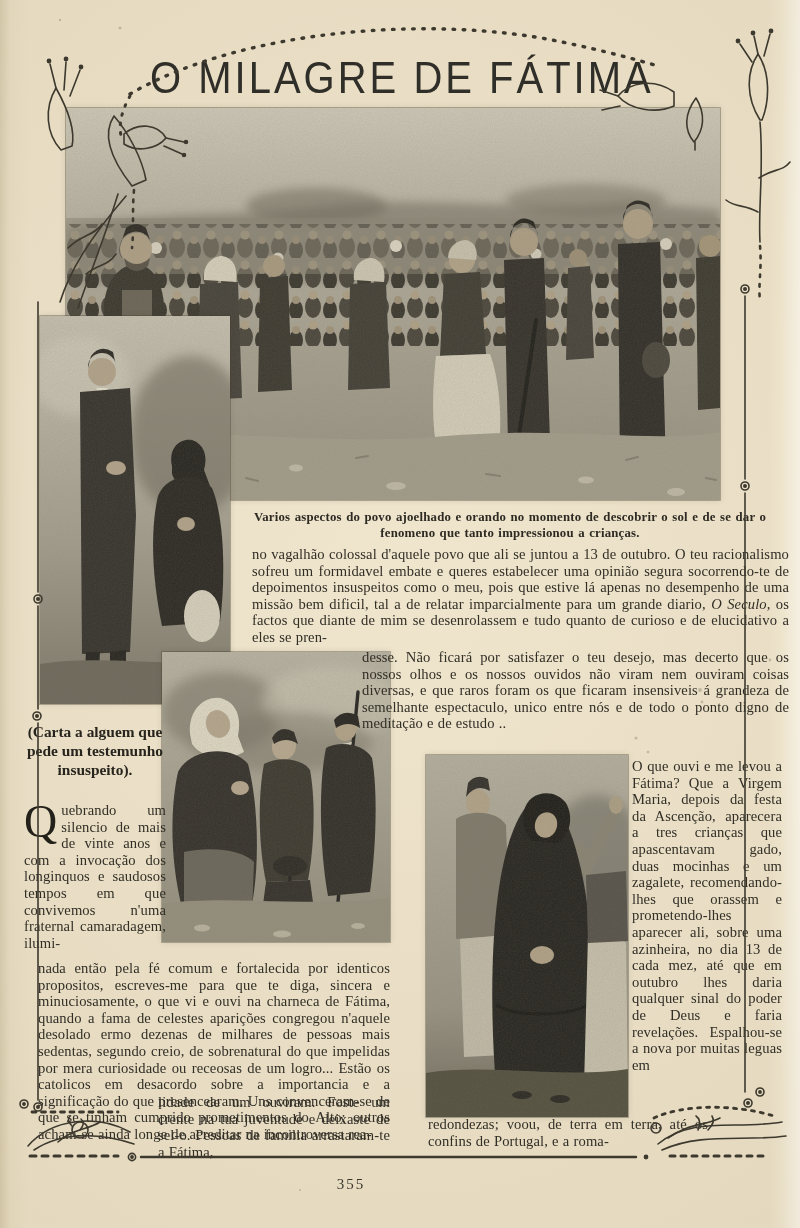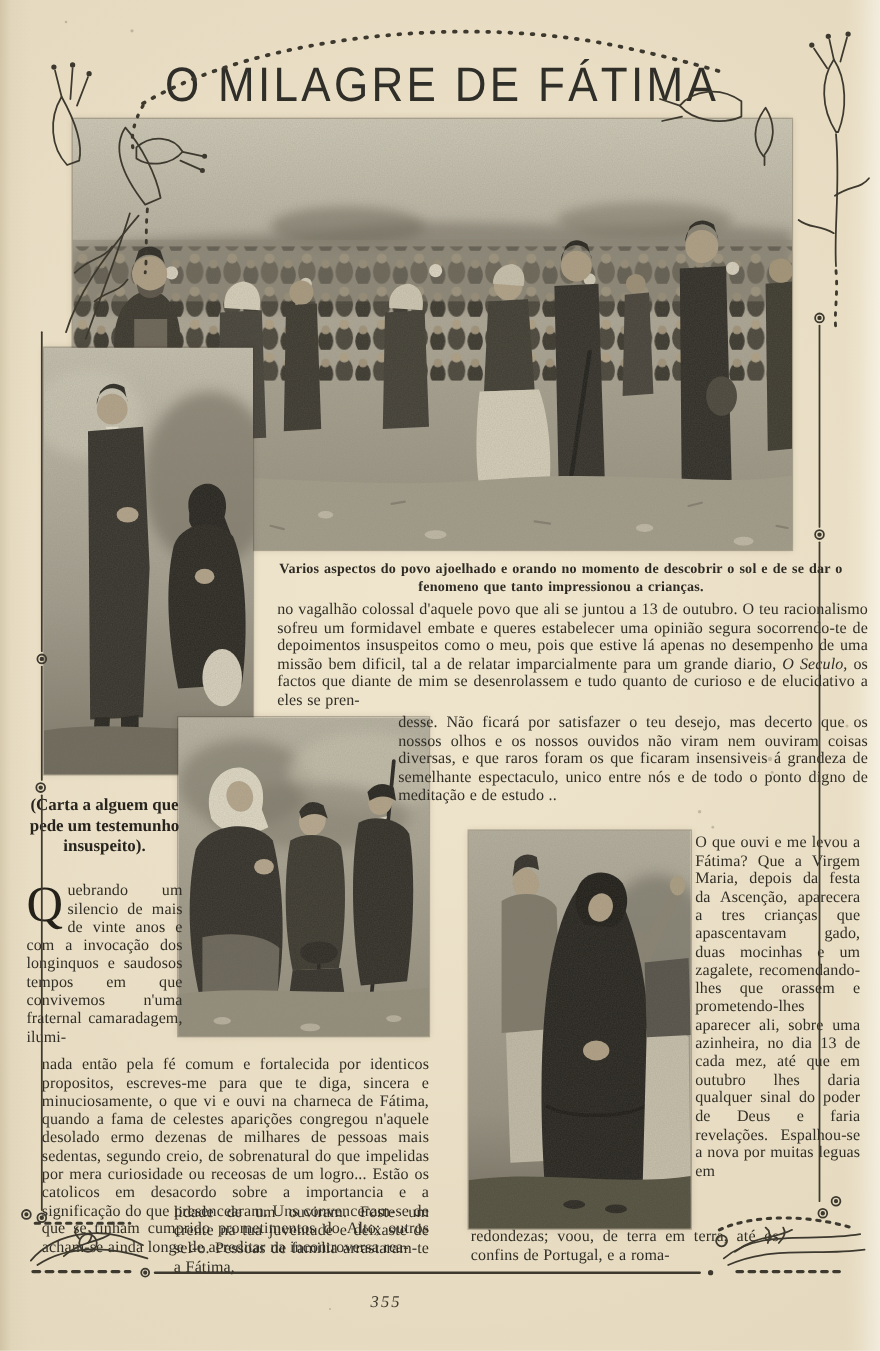--- a/index.html
+++ b/index.html
@@ -404,15 +404,15 @@
 </p>
 
 <p class="abs txt" style="left:632px;top:758px;width:150px;margin:0;">
   <span>O que ouvi e me levou a Fátima? Que a Virgem Maria, depois da festa da Ascenção, aparecera a tres crianças que apascentavam gado, duas mocinhas e um zagalete, recomendando-lhes que orassem e prometendo-lhes aparecer ali, sobre uma azinheira, no dia 13 de cada mez, até que em outubro lhes daria qualquer sinal do poder de Deus e faria revelações. Espalhou-se a nova por muitas leguas em</span>
 </p>
 
 <p class="abs txt" style="left:428px;top:1116px;width:280px;margin:0;">
   <span>redondezas; voou, de terra em terra, até os confins de Portugal, e a roma-</span>
 </p>
 
-<div class="abs pagenum" style="left:0;top:1176px;width:702px;font-style:italic;">
+<div class="abs pagenum" style="left:0;top:1176px;width:702px;">
   <span>355</span>
 </div>
 
 </body></html>

